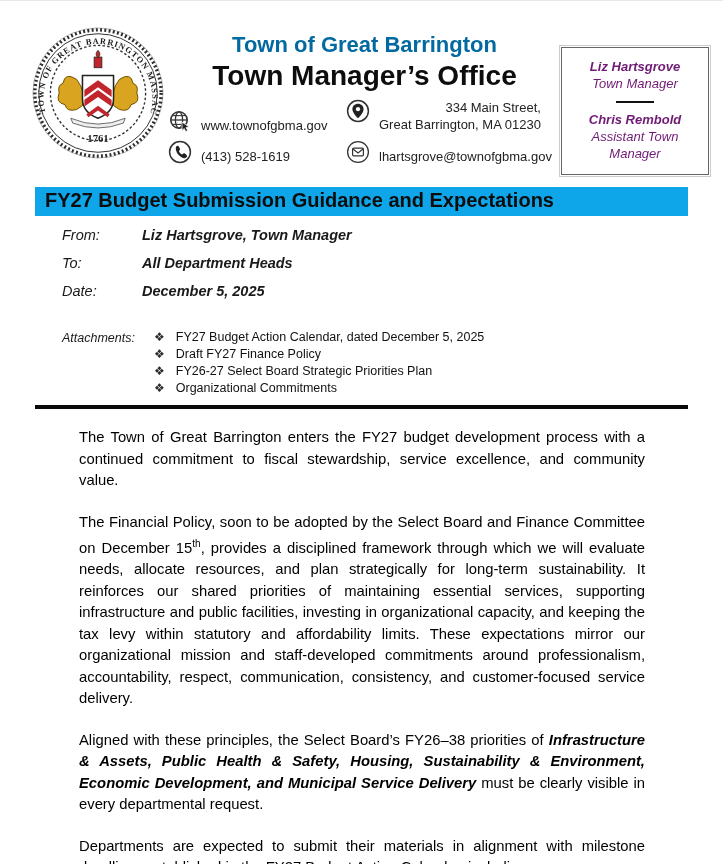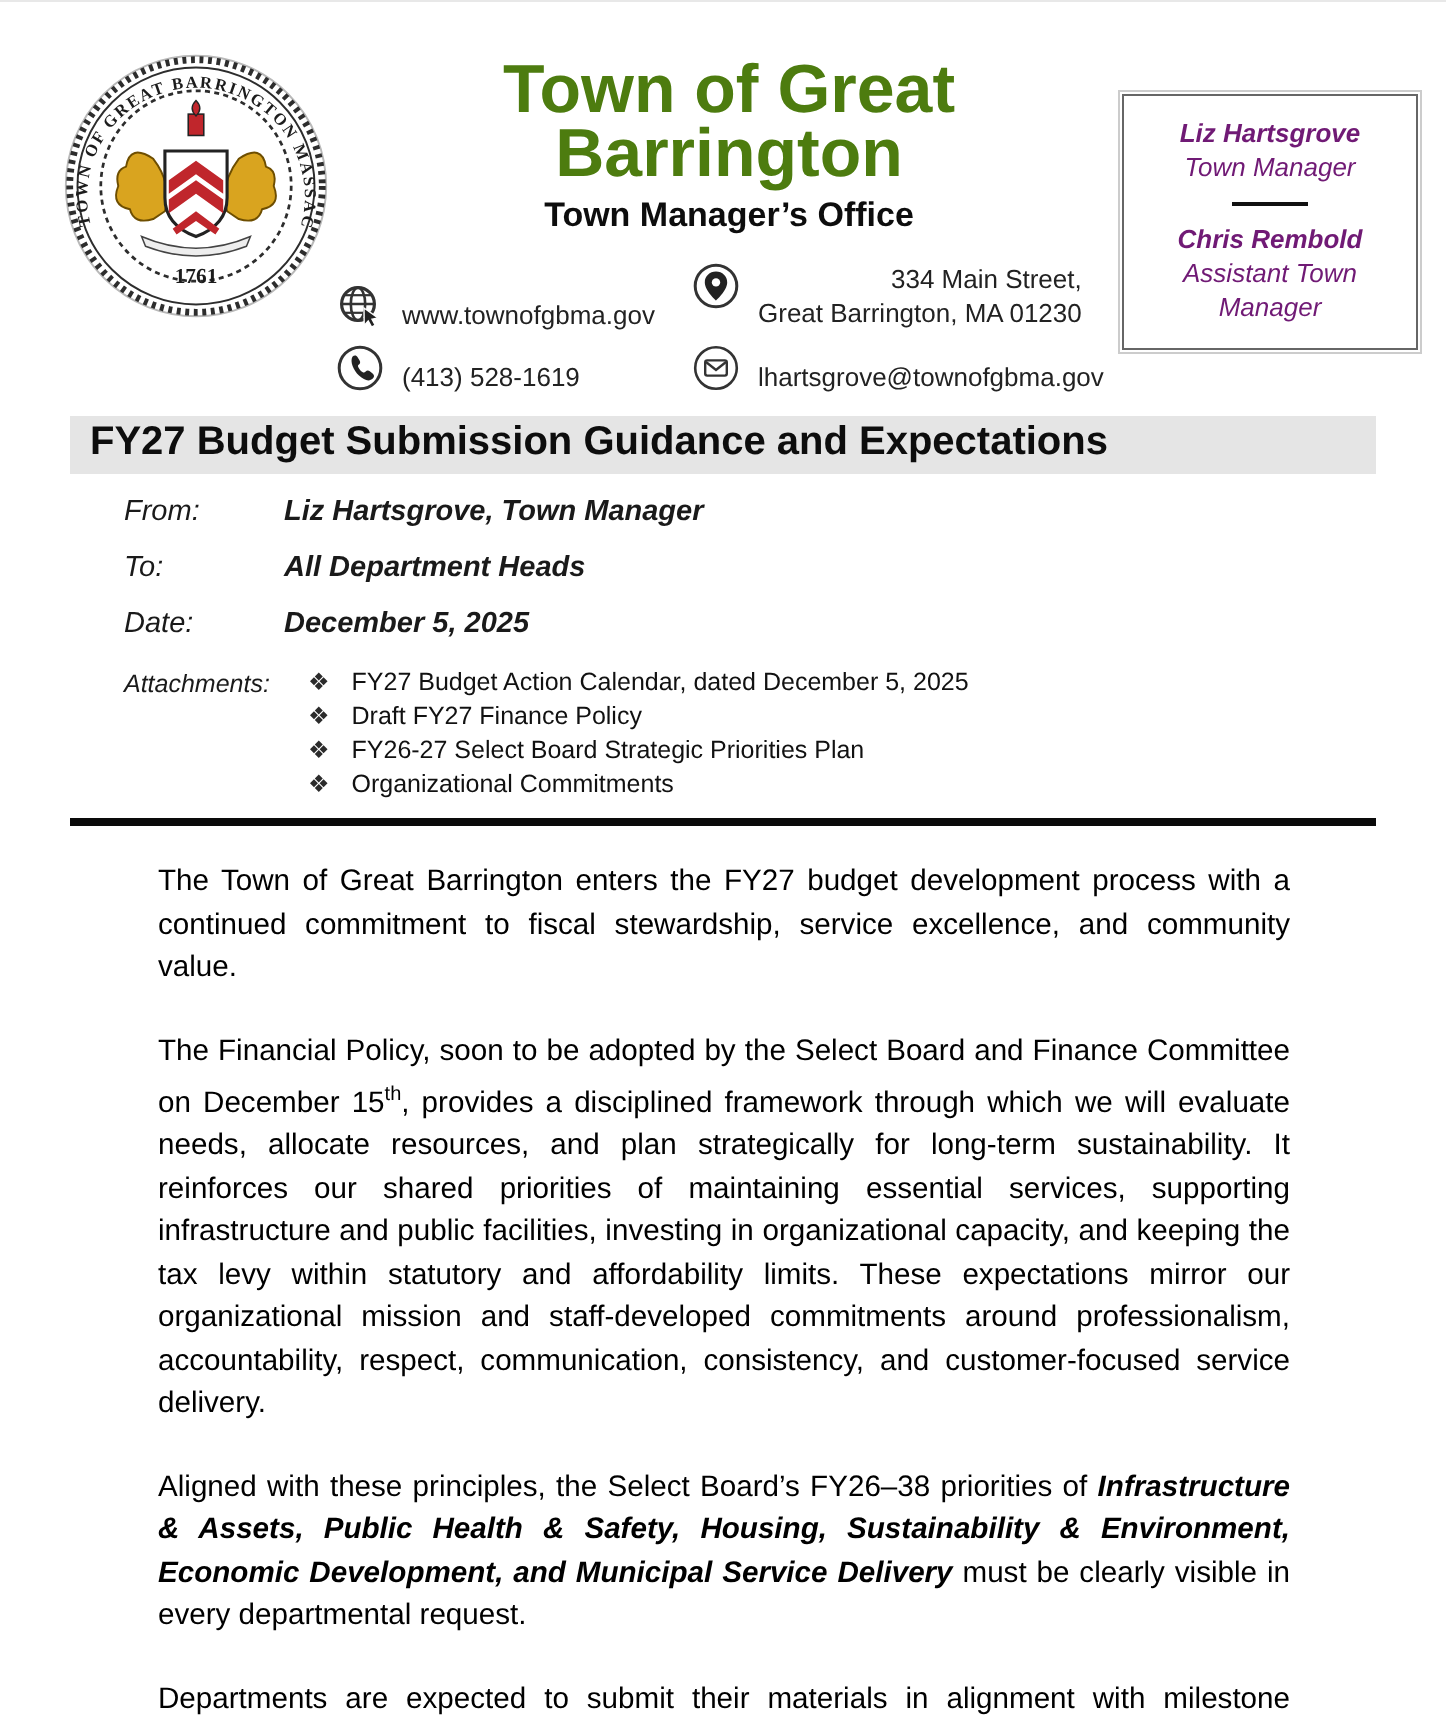--- a/index.html
+++ b/index.html
@@ -5,22 +5,22 @@
   * { margin: 0; padding: 0; box-sizing: border-box; }
   html, body { background: #fff; }
   body { width: 723px; height: 864px; overflow: hidden;
          font-family: "Liberation Sans", sans-serif; color: #1a1a1a; }
   .page { width: 723px; height: 864px; background: #fff; border-top: 1px solid #e8e8e8; }
 
   
   .letterhead { display: flex; padding: 24px 28px 0 30px; }
   .seal-wrap { width: 138px; flex: 0 0 138px; }
   .head-center { flex: 1 1 auto; text-align: center; padding-top: 4px; }
-  .org-title { font-size: 34px; font-weight: bold; color: #4d7c0f; line-height: 32px; }
-  .org-subtitle { font-size: 17px; font-weight: bold; color: #0d0d0d; line-height: 27px; margin-top: 1px; }
+  .org-title { font-size: 22px; font-weight: bold; color: #0369a1; line-height: 32px; }
+  .org-subtitle { font-size: 28px; font-weight: bold; color: #0d0d0d; line-height: 27px; margin-top: 1px; }
   .contact-grid { display: grid; grid-template-columns: 170px 215px; justify-content: center;
                   margin-top: 10px; text-align: left; row-gap: 7px; column-gap: 8px; }
   .c-item { display: flex; align-items: flex-end; gap: 9px; font-size: 13px; color: #222; }
   .c-item.top { align-items: flex-start; }
   .c-icon { flex: 0 0 24px; height: 24px; }
   .addr-lines { line-height: 17px; text-align: right; }
   .officials-box { flex: 0 0 148px; align-self: flex-start; margin-top: 22px; border: 1px solid #666;
                    outline: 1px solid #ccc; outline-offset: 1px;
                    padding: 10px 4px 12px; text-align: center; font-style: italic; font-size: 13px;
                    line-height: 17px; color: #701a75; }
@@ -29,21 +29,21 @@
 
   
   .banner { margin: 12px 35px 0; padding: 2px 10px 4px;
             font-size: 20px; font-weight: bold; color: #0d0d0d; }
 
   
   .memo-fields { padding: 10px 35px 0 62px; }
   .field-row { display: grid; grid-template-columns: 80px 1fr; margin-bottom: 9px;
                font-size: 14.5px; font-style: italic; line-height: 19px; }
   .field-value { font-weight: bold; }
-  .attach-row { display: grid; grid-template-columns: 80px 1fr; margin-top: 11px; }
+  .attach-row { display: grid; grid-template-columns: 80px 1fr; margin-top: 28px; }
   .attach-label { font-size: 12.5px; font-style: italic; line-height: 16px; padding-top: 1px; }
   .attach-list { list-style: none; padding-left: 12px; }
   .attach-list li { display: flex; gap: 11px; font-size: 12.5px; line-height: 17px; color: #111; }
   .bullet { color: #2b2b2b; font-size: 12px; }
 
   .thick-rule { height: 4px; background: #0a0a0a; margin: 8px 35px 0; }
 
   
   .body-text { padding: 18px 78px 0 79px; font-size: 14.8px; line-height: 21.5px;
                text-align: justify; color: #000000; }
@@ -138,21 +138,21 @@
 
     <aside class="officials-box">
       <div class="off-name">Liz Hartsgrove</div>
       <div>Town Manager</div>
       <div class="off-sep"></div>
       <div class="off-name">Chris Rembold</div>
       <div>Assistant Town Manager</div>
     </aside>
   </header>
 
-  <div class="banner" style="background: #e5e5e5;">FY27 Budget Submission Guidance and Expectations</div>
+  <div class="banner" style="background: #0ea5e9;">FY27 Budget Submission Guidance and Expectations</div>
 
   <section class="memo-fields">
     <div class="field-row">
       <span class="field-label">From:</span>
       <span class="field-value">Liz Hartsgrove, Town Manager</span>
     </div>
     <div class="field-row">
       <span class="field-label">To:</span>
       <span class="field-value">All Department Heads</span>
     </div>

